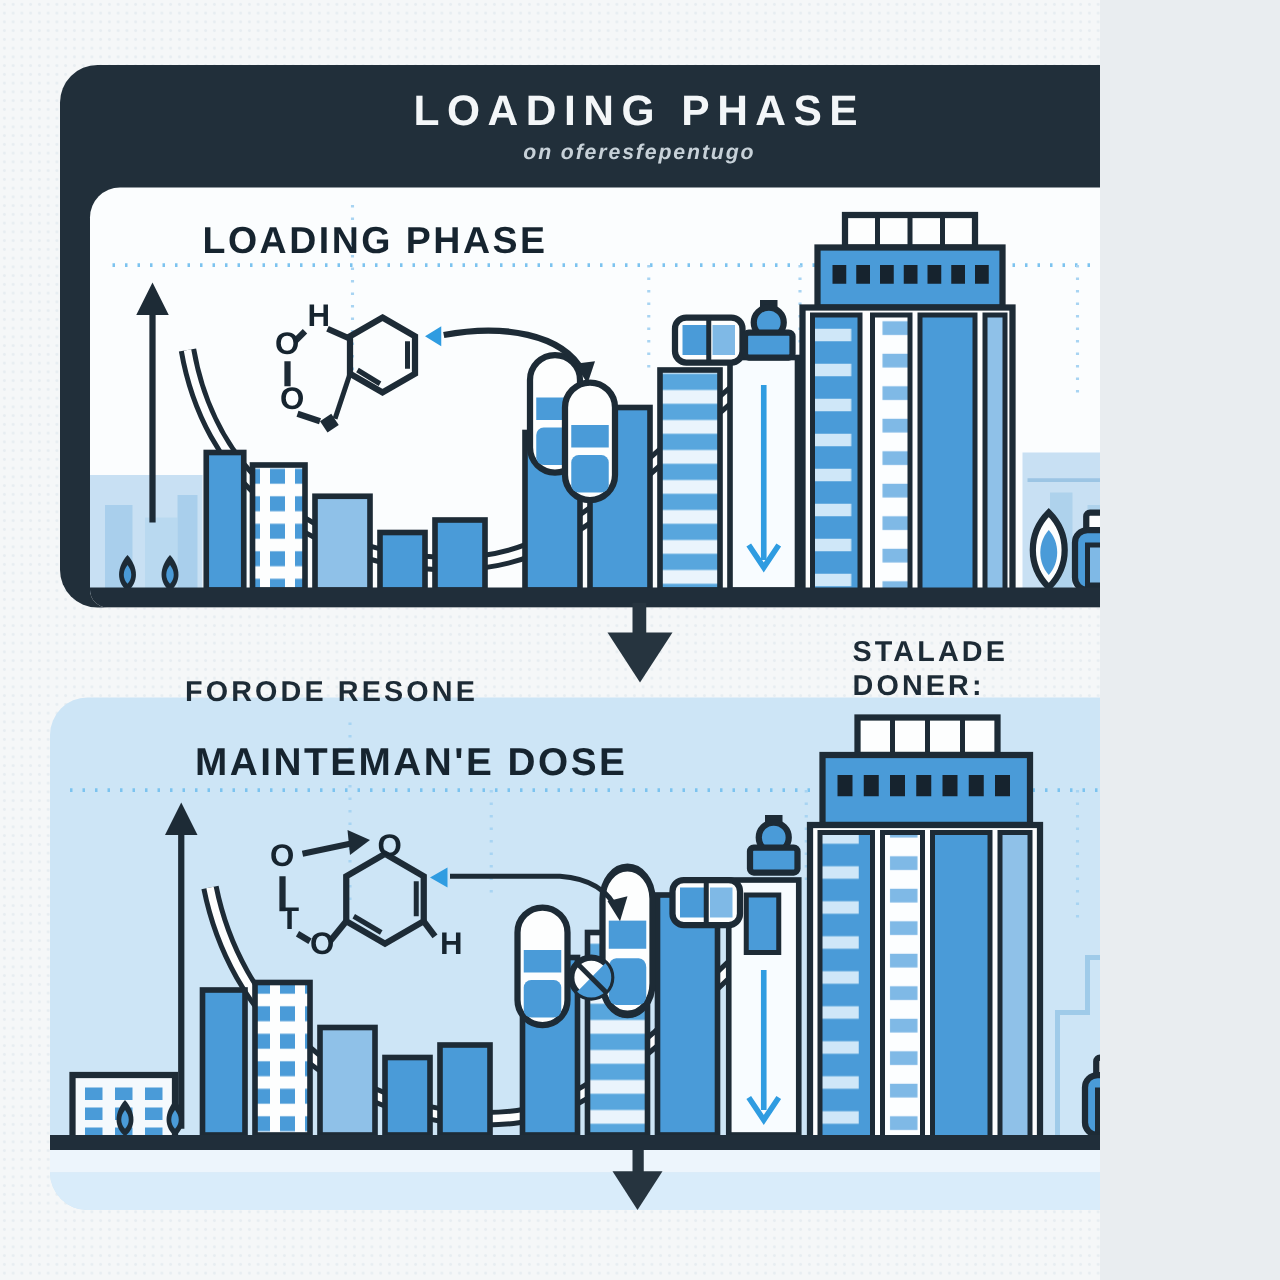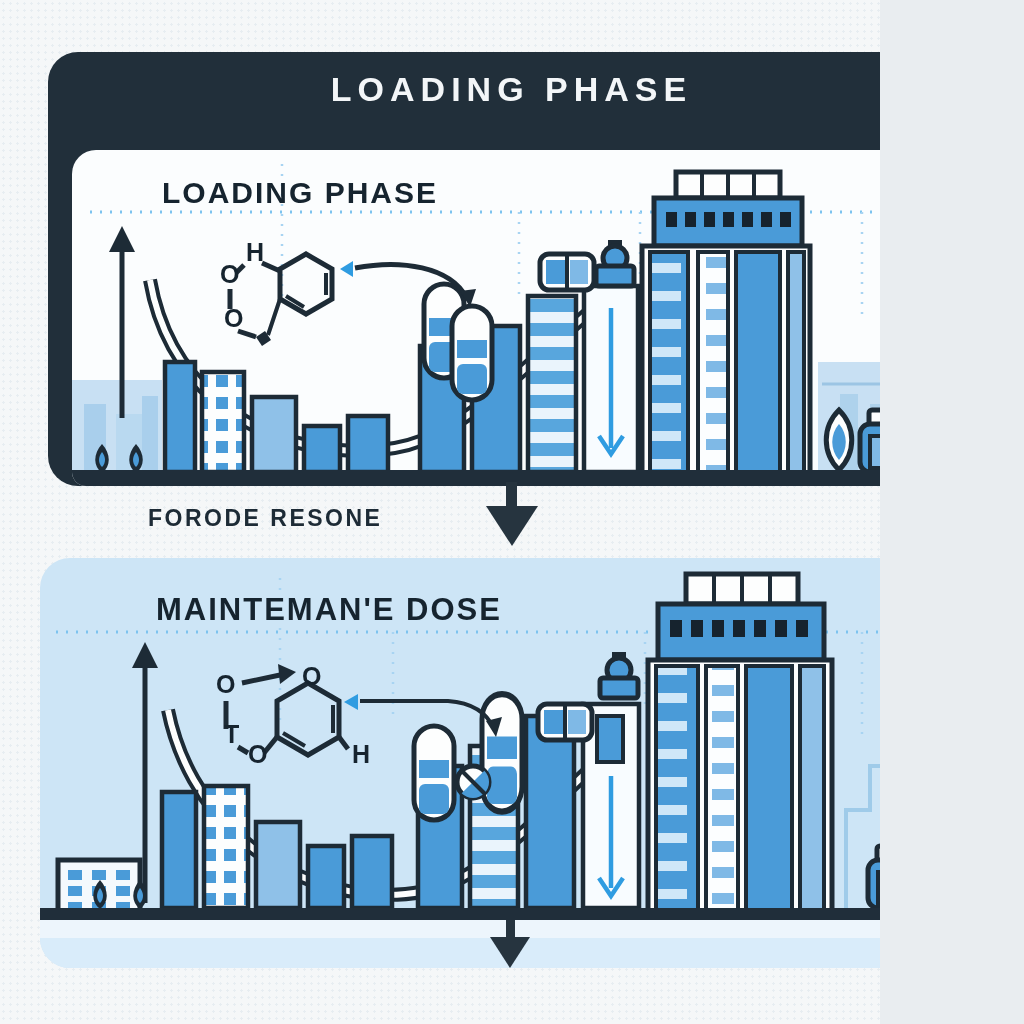--- a/index.html
+++ b/index.html
@@ -36,21 +36,21 @@
   .heading-loading{left:162px;top:176px;font-size:30px;}
   .heading-maintenance{left:156px;top:580px;font-size:31px;margin-top:12px;}
   .corner-h{
     position:absolute;color:#1b2933;font-weight:700;font-size:22px;z-index:5;
   }
   .corner-h-top{left:897px;top:185px;}
   .corner-h-bottom{left:898px;top:597px;}
   .caption{
     position:absolute;top:505px;color:#1d2b36;font-size:23px;font-weight:700;letter-spacing:2.5px;z-index:5;
   }
-  .caption-left{left:148px;}
+  .caption-left{left:148px;margin-top:35px;}
   .caption-right{left:682px;top:508px;}
   .scene{position:absolute;left:0;top:0;width:100%;height:100%;}
   .flow-arrow{position:absolute;z-index:6;}
   
   .ink{stroke:#1d2b36;fill:none;}
   .sw4{stroke-width:4;} .sw5{stroke-width:5;} .sw14{stroke-width:14;}
   .band-core{stroke:#fdfefe;fill:none;stroke-width:6;}
   .dash-h{stroke:#7cc3ef;stroke-width:3;stroke-dasharray:2 8;fill:none;}
   .dash-v{stroke:#a8d4f2;stroke-width:2.5;stroke-dasharray:2 8;fill:none;}
   .atom{font:700 25px "Liberation Sans",sans-serif;fill:#16242f;}
@@ -62,20 +62,21 @@
   .bar.windows{fill:url(#patWindows);}
   .bar.striped{fill:url(#patStripes);}
 </style>
 </head>
 <body>
 
 <div class="canvas">
 
   <div class="banner"></div>
   <div class="banner-title">LOADING PHASE</div>
+  <div class="banner-subtitle">on oferesfepentugo</div>
 
   <div class="white-panel">
     <svg class="scene" viewBox="0 0 873 336">
       <defs>
         <pattern id="patWindows" patternUnits="userSpaceOnUse" width="20" height="22">
           <rect width="20" height="22" fill="#fdfefe"></rect>
             <rect x="4" y="5" width="12" height="12" fill="#4a9bd8"></rect>
         </pattern>
         <pattern id="patStripes" patternUnits="userSpaceOnUse" width="26" height="24">
           <rect width="26" height="24" fill="#eaf4fc"></rect>
@@ -222,20 +223,21 @@
       <use href="#teardrop" x="54" y="294"></use>
 
       <rect x="0" y="320" width="873" height="16" fill="#202e3a"></rect>
     </svg>
   </div>
 
   <div class="panel-heading heading-loading">LOADING PHASE</div>
   <div class="corner-h corner-h-top">H</div>
 
   <div class="caption caption-left">FORODE RESONE</div>
+  <div class="caption caption-right">STALADE DONER:</div>
   <svg class="flow-arrow" style="left:480px;top:482px" width="64" height="68">
     <rect x="26" y="0" width="11" height="25" fill="#26343f"></rect>
     <polygon points="6,24 58,24 32,64" fill="#26343f"></polygon>
   </svg>
 
   <div class="blue-panel">
     <svg class="scene" viewBox="0 0 945 410">
       <g>
         <line class="dash-h" x1="16" y1="74" x2="925" y2="74"></line>
         <line class="dash-v" x1="240" y1="20" x2="240" y2="170"></line>

